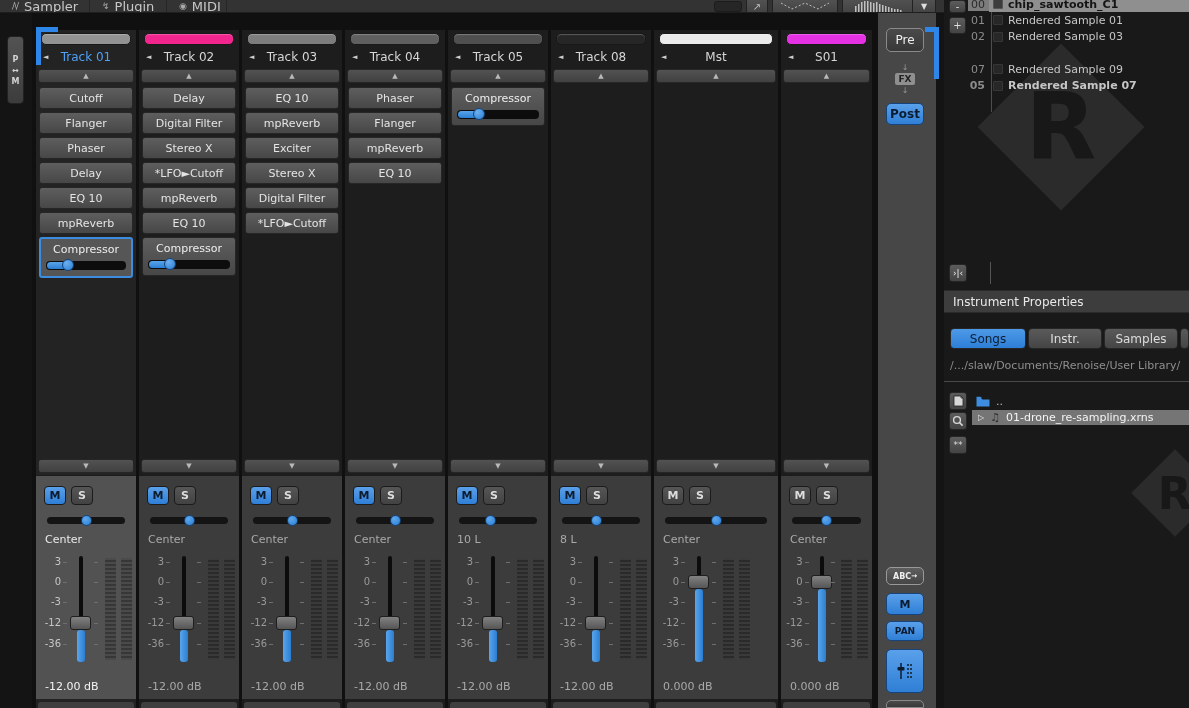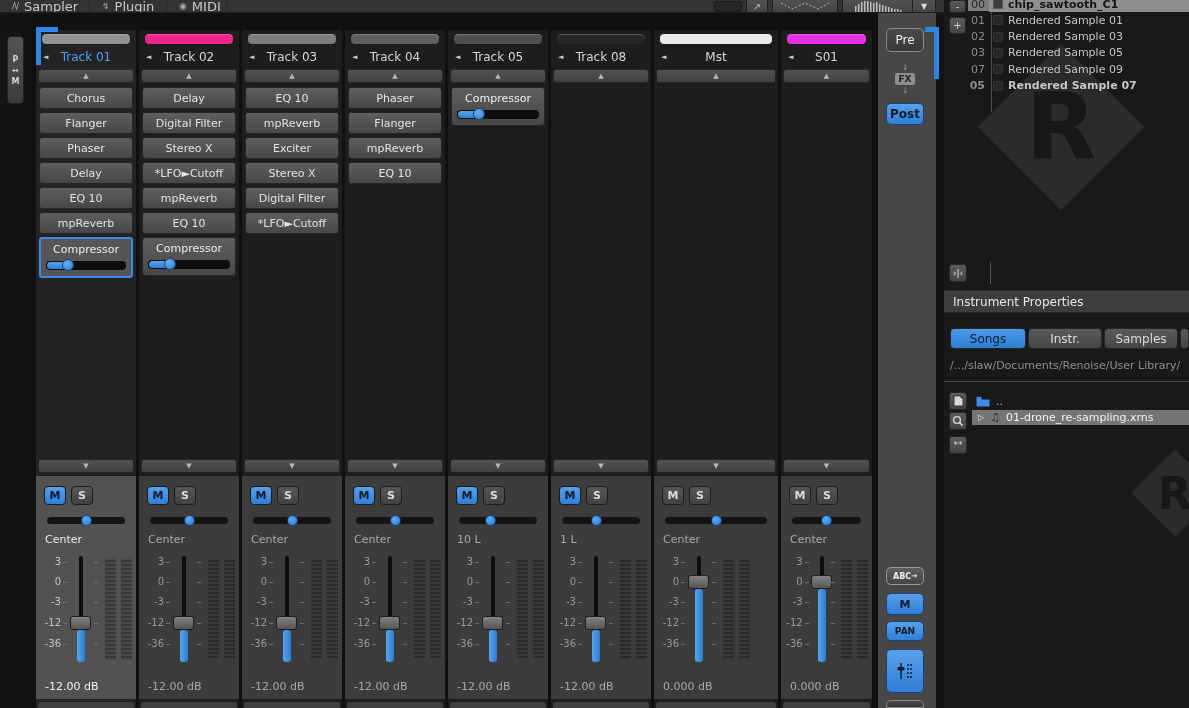--- a/index.html
+++ b/index.html
@@ -195,21 +195,21 @@
   <div id="mixer">
     <div id="columns">
         <div class="col sel" style="left: 4px; width: 100px;">
           <div class="colorbar" style="background: linear-gradient(rgb(146, 146, 146), rgba(146, 146, 146, 0.8)) rgb(146, 146, 146);"></div>
           <div class="chead">
             <span class="harrow">◄</span>
             <span class="cname">Track 01</span>
           </div>
           <div class="rowbtn">▲</div>
           <div class="fx-area">
-            <div class="fx-btn">Chorus</div>
+            <div class="fx-btn">Cutoff</div>
             <div class="fx-btn">Flanger</div>
             <div class="fx-btn">Phaser</div>
             <div class="fx-btn">Delay</div>
             <div class="fx-btn">EQ 10</div>
             <div class="fx-btn">mpReverb</div>
             <div class="comp-box sel">
               <div class="fx-label">Compressor</div>
               <div class="mini-slider">
                 <div class="fill" style="width: 27%;"></div>
                 <div class="knob" style="left: calc(27% - 6px);"></div>
@@ -522,21 +522,21 @@
           <div class="fx-area"></div>
           <div class="rowbtn">▼</div>
           <div class="strip">
             <div class="ms-row">
               <div class="msbtn on">M</div>
               <div class="msbtn off">S</div>
             </div>
             <div class="pan-track">
               <div class="pan-dot" style="left: calc(44% - 5.5px);"></div>
             </div>
-            <div class="pan-label">1 L</div>
+            <div class="pan-label">8 L</div>
             <div class="fader-block">
               <div class="fscale">
                 <span style="top: 8px;">3</span>
                 <span style="top: 28px;">0</span>
                 <span style="top: 48px;">-3</span>
                 <span style="top: 69px;">-12</span>
                 <span style="top: 90px;">-36</span>
               </div>
               <div class="ftick">
                 <i style="top: 8px;"></i>
@@ -737,27 +737,20 @@
             <span>Rendered Sample 01</span>
           </div>
         </div>
         <div class="il-row" style="top: 28.6px;">
           <div class="il-num">02</div>
           <div class="il-body">
             <span class="il-check"></span>
             <span>Rendered Sample 03</span>
           </div>
         </div>
-        <div class="il-row" style="top: 44.9px;">
-          <div class="il-num">03</div>
-          <div class="il-body">
-            <span class="il-check"></span>
-            <span>Rendered Sample 05</span>
-          </div>
-        </div>
         <div class="il-row" style="top: 61.2px;">
           <div class="il-num">07</div>
           <div class="il-body">
             <span class="il-check"></span>
             <span>Rendered Sample 09</span>
           </div>
         </div>
         <div class="il-row" style="top: 77.5px; font-weight: bold;">
           <div class="il-num">05</div>
           <div class="il-body">

